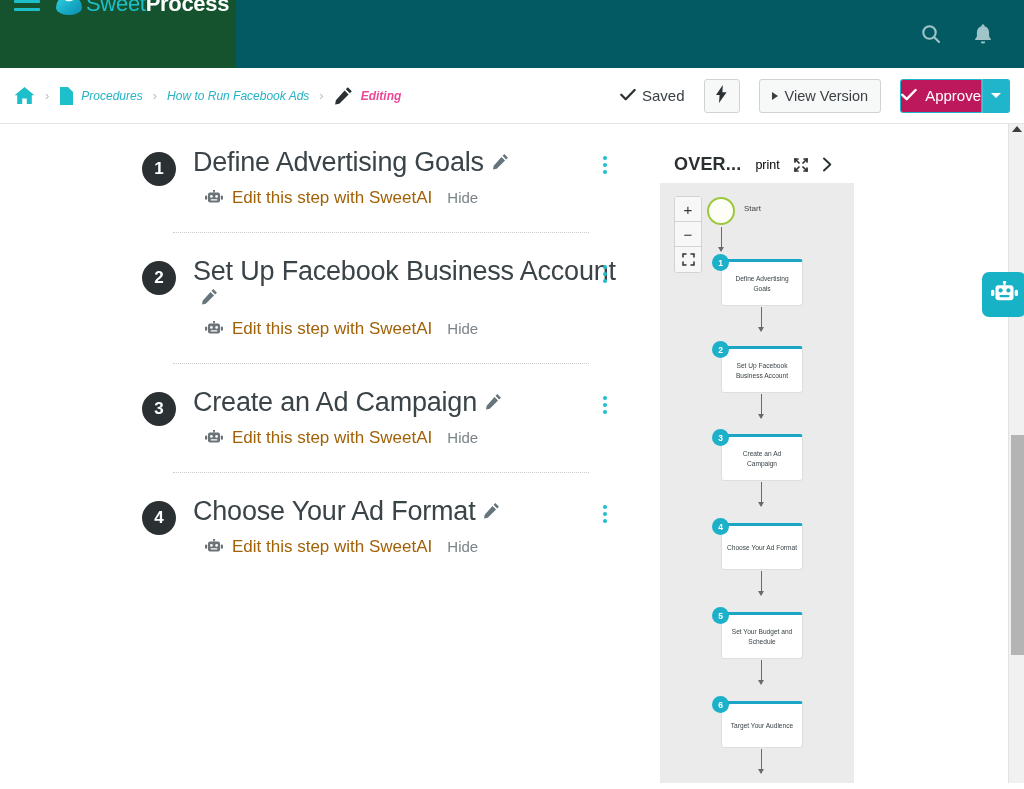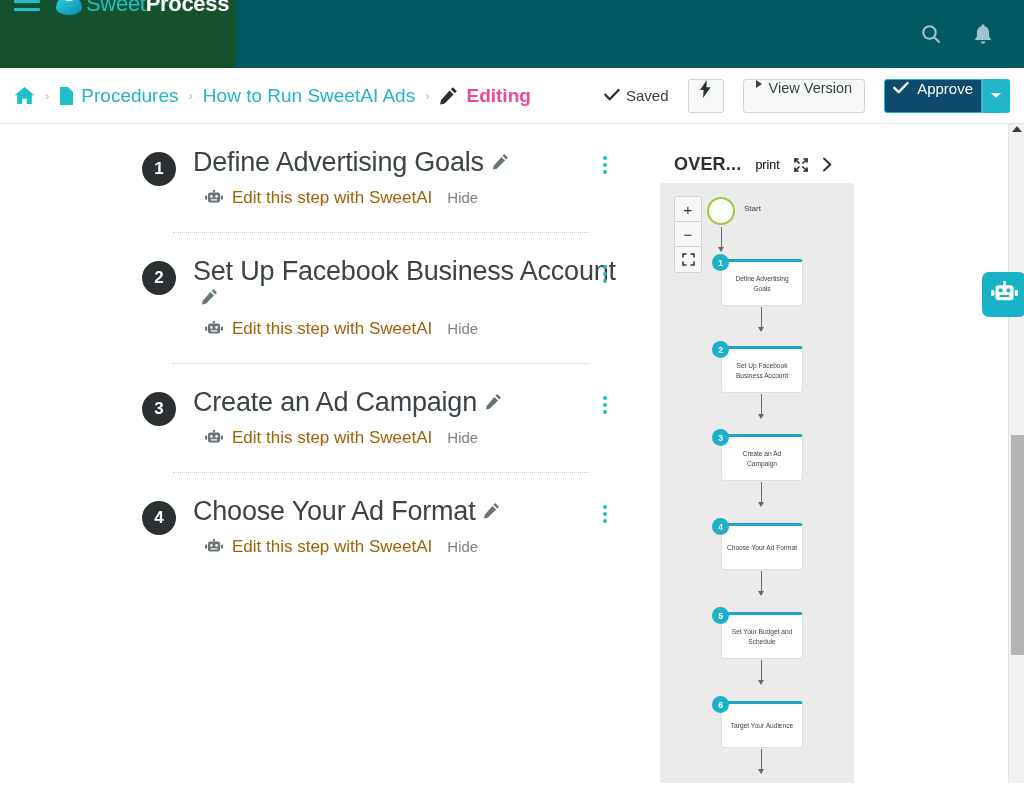--- a/index.html
+++ b/index.html
@@ -57,42 +57,42 @@
 
   
   #crumbbar {
     position: absolute; top: 68px; left: 0;
     width: 1024px; height: 56px;
     background: #ffffff;
     border-bottom: 1px solid #e2e4e6;
     display: flex; align-items: center;
   }
   #crumbs { display: flex; align-items: center; margin-left: 14px; gap: 2px; }
-  .crumb { color: #23b3c4; font-size: 19px; text-decoration: none; cursor: pointer; white-space: nowrap; }
+  .crumb { color: #23b3c4; font-size: 12px; text-decoration: none; cursor: pointer; white-space: nowrap; font-style: italic; }
   .crumb.current { color: #ec4899; font-weight: bold; }
   .crumb-sep { color: #b9bdc0; font-size: 13px; margin: 0 8px; }
   .home-icon { color: #1dbfcb; display: flex; align-items: center; cursor: pointer; }
   .doc-icon { color: #1dbfcb; display: flex; align-items: center; margin-right: 6px; }
   .pencil-crumb { color: #2b3033; display: flex; align-items: center; margin-right: 6px; }
 
   #crumb-actions { margin-left: auto; display: flex; align-items: center; margin-right: 14px; gap: 19px; }
   #saved-chip { display: flex; align-items: center; gap: 6px; color: #3a4044; font-size: 15px; }
   .btn {
     border: 1px solid #cfd3d6; background: #f7f8f8; color: #3a4044;
     font-size: 14.5px; border-radius: 3px; cursor: pointer;
-    display: flex; justify-content: center;
+    display: flex; align-items: center; justify-content: center;
     font-family: "Liberation Sans", sans-serif;
   }
   #btn-bolt { width: 36px; height: 34px; }
   #btn-viewversion { height: 34px; padding: 0 12px; gap: 7px; }
   .tri-right { width: 0; height: 0; border-left: 6px solid #3a4044; border-top: 4px solid transparent; border-bottom: 4px solid transparent; }
   #approve-group { display: flex; align-items: stretch; }
   #btn-approve {
-    background: #0c4a6e; border: 1px solid #21b5cc; color: #ffffff;
-    height: 34px; padding: 0 8px; gap: 8px; font-size: 15px;
+    background: #be185d; border: 1px solid #21b5cc; color: #ffffff;
+    height: 34px; padding: 0 0; gap: 8px; font-size: 15px;
     border-radius: 3px 0 0 3px;
   }
   #btn-approve-caret {
     background: #21b5cc; border: 1px solid #21b5cc; border-left: 1px solid #46c2d5;
     width: 28px; height: 34px; border-radius: 0 3px 3px 0;
     display: flex; align-items: center; justify-content: center; cursor: pointer;
   }
   .caret-down { width: 0; height: 0; border-top: 5px solid #ffffff; border-left: 5px solid transparent; border-right: 5px solid transparent; }
 
   
@@ -277,21 +277,21 @@
       </svg>
     </span>
     <span class="crumb-sep">›</span>
     <span class="doc-icon">
       <svg width="14" height="18" viewBox="0 0 14 18" fill="currentColor">
         <path d="M1 0h8l5 5v13H1z"></path>
       </svg>
     </span>
     <a class="crumb">Procedures</a>
     <span class="crumb-sep">›</span>
-    <a class="crumb">How to Run SweetAI Ads</a>
+    <a class="crumb">How to Run Facebook Ads</a>
     <span class="crumb-sep">›</span>
     <span class="pencil-crumb">
       <svg width="19" height="19" viewBox="0 0 19 19" fill="currentColor">
         <path d="M13.8 1.2l4 4-2 2-4-4zM10.6 4.4l4 4L5.3 17.7l-4.2.8.8-4.2z"></path>
       </svg>
     </span>
     <span class="crumb current">Editing</span>
   </div>
 
   <div id="crumb-actions">

